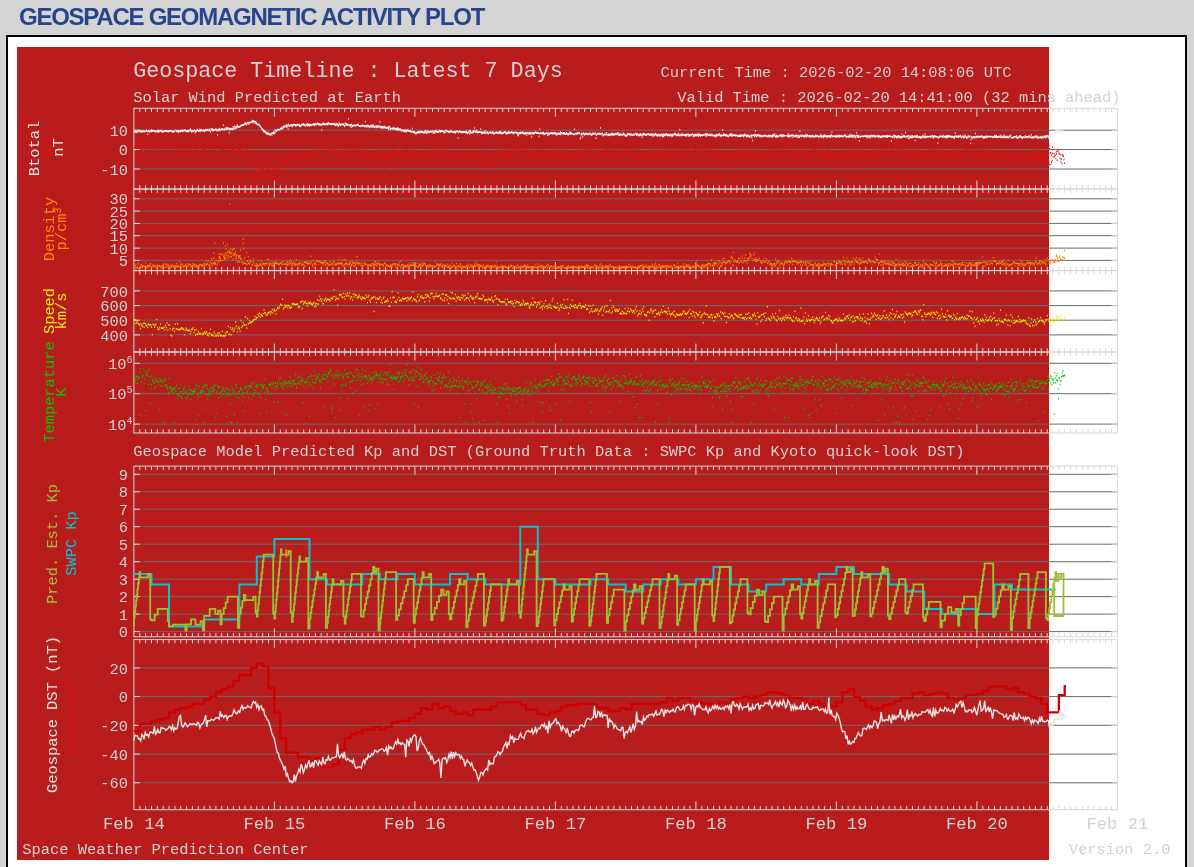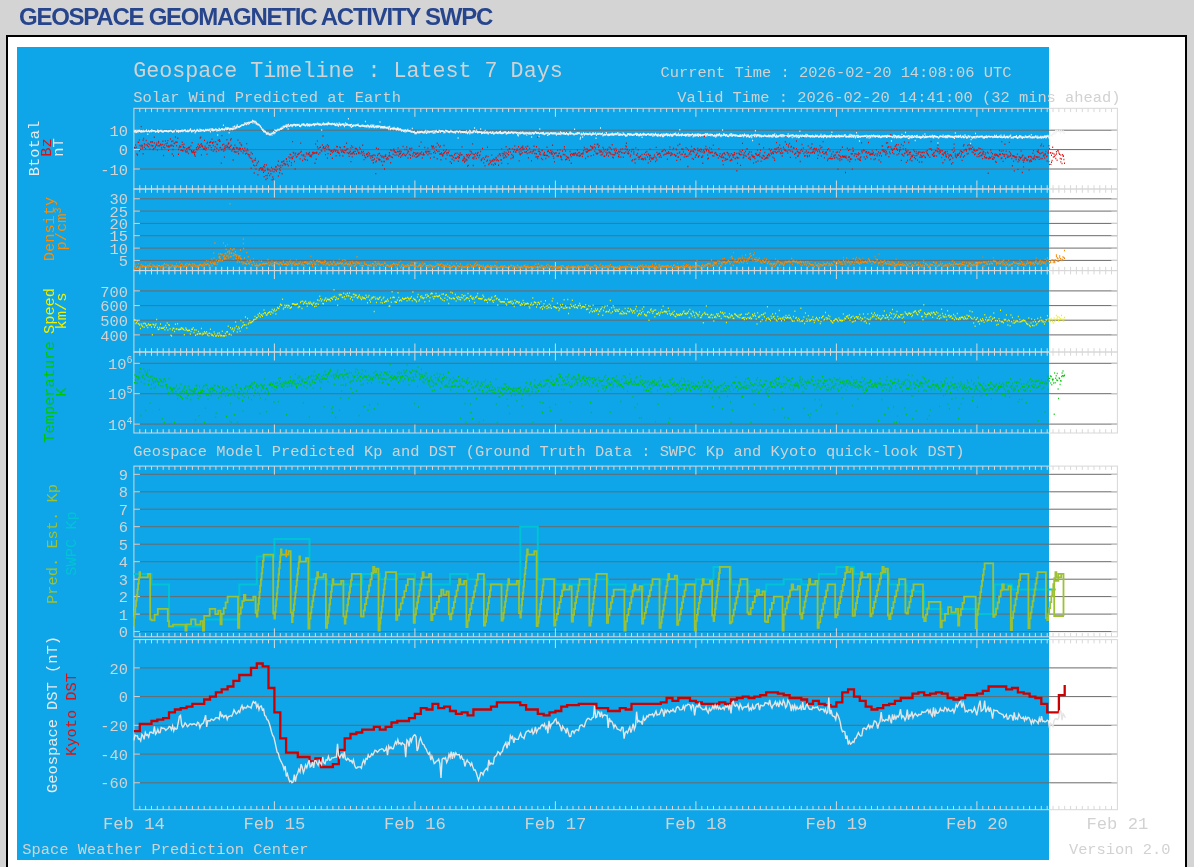--- a/index.html
+++ b/index.html
@@ -1,23 +1,23 @@
 <!DOCTYPE html>
 <html><head>
 <meta charset="utf-8">
 <style>
 html,body{margin:0;padding:0;background:#d4d4d4;width:1194px;height:867px;overflow:hidden}
 #hdr{position:absolute;left:19px;top:3px;font-family:"Liberation Sans",sans-serif;font-weight:bold;font-size:24px;color:#26458c;letter-spacing:-1.25px}
 #box{position:absolute;left:6px;top:35px;width:1159px;height:840px;background:#fff;border:2px solid #000;padding:10px 9px 9px 9px;box-sizing:content-box}
-#blk{width:1032px;height:813px;background:#0ea5e9;position:relative}
+#blk{width:1032px;height:813px;background:#b91c1c;position:relative}
 svg{position:absolute;left:0;top:0}
 </style>
 </head>
 <body>
-<div id="hdr">GEOSPACE GEOMAGNETIC ACTIVITY SWPC</div>
+<div id="hdr">GEOSPACE GEOMAGNETIC ACTIVITY PLOT</div>
 <div id="box">
     <div id="blk">
 <svg width="1159" height="813" viewBox="17.5 47 1159 813">
 <line x1="134.4" y1="130.2" x2="1117.9" y2="130.2" stroke="#6a6a6a" stroke-width="1"></line>
 <line x1="134.4" y1="149.6" x2="1117.9" y2="149.6" stroke="#6a6a6a" stroke-width="1"></line>
 <line x1="134.4" y1="169.0" x2="1117.9" y2="169.0" stroke="#6a6a6a" stroke-width="1"></line>
 <rect x="134.4" y="108.3" width="983.5" height="80.7" fill="none" stroke="#d8d8d8" stroke-width="1"></rect>
 <path d="M140.3 108.3v3.8M140.3 189.0v-3.8M146.1 108.3v3.8M146.1 189.0v-3.8M152.0 108.3v3.8M152.0 189.0v-3.8M157.8 108.3v3.8M157.8 189.0v-3.8M163.7 108.3v3.8M163.7 189.0v-3.8M169.5 108.3v3.8M169.5 189.0v-3.8M175.4 108.3v3.8M175.4 189.0v-3.8M181.2 108.3v3.8M181.2 189.0v-3.8M187.1 108.3v3.8M187.1 189.0v-3.8M192.9 108.3v3.8M192.9 189.0v-3.8M198.8 108.3v3.8M198.8 189.0v-3.8M204.7 108.3v3.8M204.7 189.0v-3.8M210.5 108.3v3.8M210.5 189.0v-3.8M216.4 108.3v3.8M216.4 189.0v-3.8M222.2 108.3v3.8M222.2 189.0v-3.8M228.1 108.3v3.8M228.1 189.0v-3.8M233.9 108.3v3.8M233.9 189.0v-3.8M239.8 108.3v3.8M239.8 189.0v-3.8M245.6 108.3v3.8M245.6 189.0v-3.8M251.5 108.3v3.8M251.5 189.0v-3.8M257.3 108.3v3.8M257.3 189.0v-3.8M263.2 108.3v3.8M263.2 189.0v-3.8M269.0 108.3v3.8M269.0 189.0v-3.8M274.9 108.3v8.5M274.9 189.0v-8.5M280.8 108.3v3.8M280.8 189.0v-3.8M286.6 108.3v3.8M286.6 189.0v-3.8M292.5 108.3v3.8M292.5 189.0v-3.8M298.3 108.3v3.8M298.3 189.0v-3.8M304.2 108.3v3.8M304.2 189.0v-3.8M310.0 108.3v3.8M310.0 189.0v-3.8M315.9 108.3v3.8M315.9 189.0v-3.8M321.7 108.3v3.8M321.7 189.0v-3.8M327.6 108.3v3.8M327.6 189.0v-3.8M333.4 108.3v3.8M333.4 189.0v-3.8M339.3 108.3v3.8M339.3 189.0v-3.8M345.2 108.3v3.8M345.2 189.0v-3.8M351.0 108.3v3.8M351.0 189.0v-3.8M356.9 108.3v3.8M356.9 189.0v-3.8M362.7 108.3v3.8M362.7 189.0v-3.8M368.6 108.3v3.8M368.6 189.0v-3.8M374.4 108.3v3.8M374.4 189.0v-3.8M380.3 108.3v3.8M380.3 189.0v-3.8M386.1 108.3v3.8M386.1 189.0v-3.8M392.0 108.3v3.8M392.0 189.0v-3.8M397.8 108.3v3.8M397.8 189.0v-3.8M403.7 108.3v3.8M403.7 189.0v-3.8M409.5 108.3v3.8M409.5 189.0v-3.8M415.4 108.3v8.5M415.4 189.0v-8.5M421.3 108.3v3.8M421.3 189.0v-3.8M427.1 108.3v3.8M427.1 189.0v-3.8M433.0 108.3v3.8M433.0 189.0v-3.8M438.8 108.3v3.8M438.8 189.0v-3.8M444.7 108.3v3.8M444.7 189.0v-3.8M450.5 108.3v3.8M450.5 189.0v-3.8M456.4 108.3v3.8M456.4 189.0v-3.8M462.2 108.3v3.8M462.2 189.0v-3.8M468.1 108.3v3.8M468.1 189.0v-3.8M473.9 108.3v3.8M473.9 189.0v-3.8M479.8 108.3v3.8M479.8 189.0v-3.8M485.7 108.3v3.8M485.7 189.0v-3.8M491.5 108.3v3.8M491.5 189.0v-3.8M497.4 108.3v3.8M497.4 189.0v-3.8M503.2 108.3v3.8M503.2 189.0v-3.8M509.1 108.3v3.8M509.1 189.0v-3.8M514.9 108.3v3.8M514.9 189.0v-3.8M520.8 108.3v3.8M520.8 189.0v-3.8M526.6 108.3v3.8M526.6 189.0v-3.8M532.5 108.3v3.8M532.5 189.0v-3.8M538.3 108.3v3.8M538.3 189.0v-3.8M544.2 108.3v3.8M544.2 189.0v-3.8M550.0 108.3v3.8M550.0 189.0v-3.8M555.9 108.3v8.5M555.9 189.0v-8.5M561.8 108.3v3.8M561.8 189.0v-3.8M567.6 108.3v3.8M567.6 189.0v-3.8M573.5 108.3v3.8M573.5 189.0v-3.8M579.3 108.3v3.8M579.3 189.0v-3.8M585.2 108.3v3.8M585.2 189.0v-3.8M591.0 108.3v3.8M591.0 189.0v-3.8M596.9 108.3v3.8M596.9 189.0v-3.8M602.7 108.3v3.8M602.7 189.0v-3.8M608.6 108.3v3.8M608.6 189.0v-3.8M614.4 108.3v3.8M614.4 189.0v-3.8M620.3 108.3v3.8M620.3 189.0v-3.8M626.2 108.3v3.8M626.2 189.0v-3.8M632.0 108.3v3.8M632.0 189.0v-3.8M637.9 108.3v3.8M637.9 189.0v-3.8M643.7 108.3v3.8M643.7 189.0v-3.8M649.6 108.3v3.8M649.6 189.0v-3.8M655.4 108.3v3.8M655.4 189.0v-3.8M661.3 108.3v3.8M661.3 189.0v-3.8M667.1 108.3v3.8M667.1 189.0v-3.8M673.0 108.3v3.8M673.0 189.0v-3.8M678.8 108.3v3.8M678.8 189.0v-3.8M684.7 108.3v3.8M684.7 189.0v-3.8M690.5 108.3v3.8M690.5 189.0v-3.8M696.4 108.3v8.5M696.4 189.0v-8.5M702.3 108.3v3.8M702.3 189.0v-3.8M708.1 108.3v3.8M708.1 189.0v-3.8M714.0 108.3v3.8M714.0 189.0v-3.8M719.8 108.3v3.8M719.8 189.0v-3.8M725.7 108.3v3.8M725.7 189.0v-3.8M731.5 108.3v3.8M731.5 189.0v-3.8M737.4 108.3v3.8M737.4 189.0v-3.8M743.2 108.3v3.8M743.2 189.0v-3.8M749.1 108.3v3.8M749.1 189.0v-3.8M754.9 108.3v3.8M754.9 189.0v-3.8M760.8 108.3v3.8M760.8 189.0v-3.8M766.7 108.3v3.8M766.7 189.0v-3.8M772.5 108.3v3.8M772.5 189.0v-3.8M778.4 108.3v3.8M778.4 189.0v-3.8M784.2 108.3v3.8M784.2 189.0v-3.8M790.1 108.3v3.8M790.1 189.0v-3.8M795.9 108.3v3.8M795.9 189.0v-3.8M801.8 108.3v3.8M801.8 189.0v-3.8M807.6 108.3v3.8M807.6 189.0v-3.8M813.5 108.3v3.8M813.5 189.0v-3.8M819.3 108.3v3.8M819.3 189.0v-3.8M825.2 108.3v3.8M825.2 189.0v-3.8M831.0 108.3v3.8M831.0 189.0v-3.8M836.9 108.3v8.5M836.9 189.0v-8.5M842.8 108.3v3.8M842.8 189.0v-3.8M848.6 108.3v3.8M848.6 189.0v-3.8M854.5 108.3v3.8M854.5 189.0v-3.8M860.3 108.3v3.8M860.3 189.0v-3.8M866.2 108.3v3.8M866.2 189.0v-3.8M872.0 108.3v3.8M872.0 189.0v-3.8M877.9 108.3v3.8M877.9 189.0v-3.8M883.7 108.3v3.8M883.7 189.0v-3.8M889.6 108.3v3.8M889.6 189.0v-3.8M895.4 108.3v3.8M895.4 189.0v-3.8M901.3 108.3v3.8M901.3 189.0v-3.8M907.2 108.3v3.8M907.2 189.0v-3.8M913.0 108.3v3.8M913.0 189.0v-3.8M918.9 108.3v3.8M918.9 189.0v-3.8M924.7 108.3v3.8M924.7 189.0v-3.8M930.6 108.3v3.8M930.6 189.0v-3.8M936.4 108.3v3.8M936.4 189.0v-3.8M942.3 108.3v3.8M942.3 189.0v-3.8M948.1 108.3v3.8M948.1 189.0v-3.8M954.0 108.3v3.8M954.0 189.0v-3.8M959.8 108.3v3.8M959.8 189.0v-3.8M965.7 108.3v3.8M965.7 189.0v-3.8M971.5 108.3v3.8M971.5 189.0v-3.8M977.4 108.3v8.5M977.4 189.0v-8.5M983.3 108.3v3.8M983.3 189.0v-3.8M989.1 108.3v3.8M989.1 189.0v-3.8M995.0 108.3v3.8M995.0 189.0v-3.8M1000.8 108.3v3.8M1000.8 189.0v-3.8M1006.7 108.3v3.8M1006.7 189.0v-3.8M1012.5 108.3v3.8M1012.5 189.0v-3.8M1018.4 108.3v3.8M1018.4 189.0v-3.8M1024.2 108.3v3.8M1024.2 189.0v-3.8M1030.1 108.3v3.8M1030.1 189.0v-3.8M1035.9 108.3v3.8M1035.9 189.0v-3.8M1041.8 108.3v3.8M1041.8 189.0v-3.8M1047.7 108.3v3.8M1047.7 189.0v-3.8M1053.5 108.3v3.8M1053.5 189.0v-3.8M1059.4 108.3v3.8M1059.4 189.0v-3.8M1065.2 108.3v3.8M1065.2 189.0v-3.8M1071.1 108.3v3.8M1071.1 189.0v-3.8M1076.9 108.3v3.8M1076.9 189.0v-3.8M1082.8 108.3v3.8M1082.8 189.0v-3.8M1088.6 108.3v3.8M1088.6 189.0v-3.8M1094.5 108.3v3.8M1094.5 189.0v-3.8M1100.3 108.3v3.8M1100.3 189.0v-3.8M1106.2 108.3v3.8M1106.2 189.0v-3.8M1112.0 108.3v3.8M1112.0 189.0v-3.8" stroke="#d8d8d8" stroke-width="1" fill="none"></path>
 <path d="M134.4 130.2h6M1117.9 130.2h-6M134.4 149.6h6M1117.9 149.6h-6M134.4 169.0h6M1117.9 169.0h-6" stroke="#d8d8d8" stroke-width="1" fill="none"></path>
 <line x1="134.4" y1="260.4" x2="1117.9" y2="260.4" stroke="#6a6a6a" stroke-width="1"></line>

